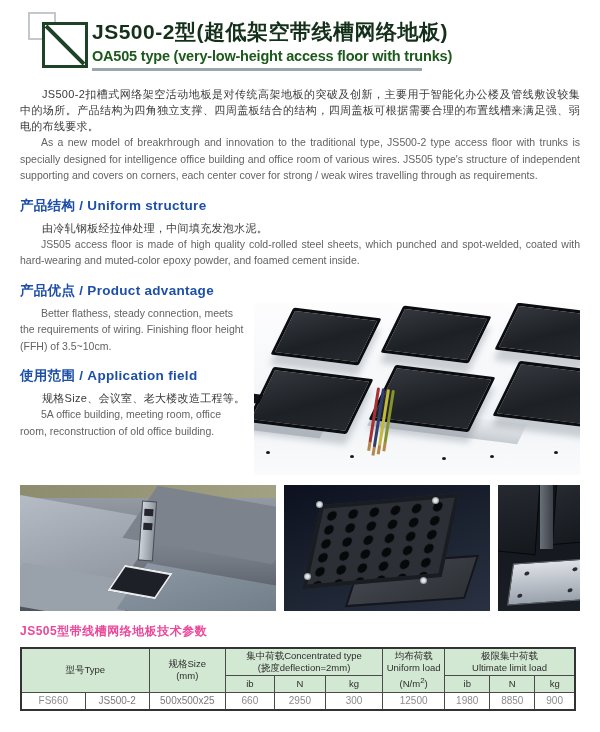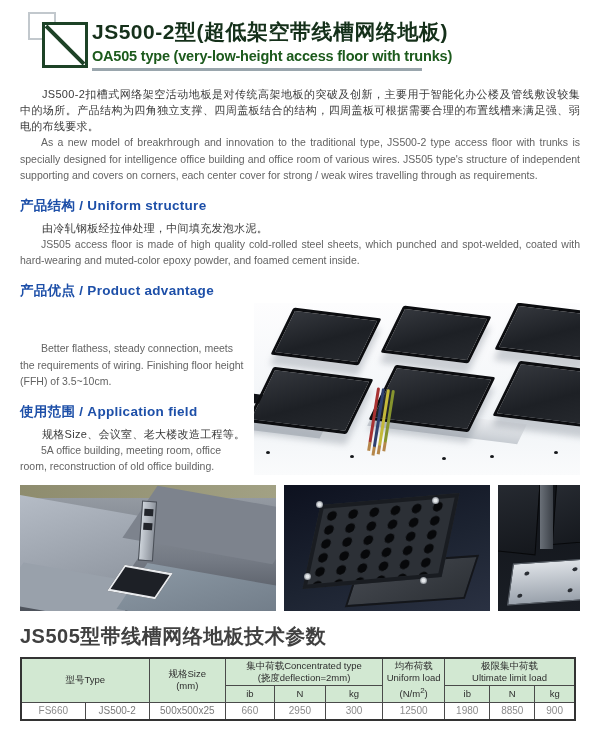--- a/index.html
+++ b/index.html
@@ -20,21 +20,21 @@
   .hdr-titles { padding-top:8px; }
   .title-zh { font-size:21px; font-weight:bold; color:#15301a; letter-spacing:0.5px; }
   .title-en { font-size:14.5px; font-weight:bold; color:#1c5a1c; letter-spacing:-0.2px; margin-top:2px; }
   .title-rule { height:3px; background:#9aa6ad; width:330px; margin-top:4px; }
 
   
   p.zh { font-size:11px; color:#3a3a3a; line-height:16px; text-align:justify; text-indent:2em; letter-spacing:0.3px; }
   p.en { font-size:10.5px; color:#636363; line-height:16.5px; text-align:justify; text-indent:2em; }
   h3.sec { font-size:13.5px; font-weight:bold; color:#1d4fa8; margin:13px 0 5px 0; letter-spacing:0.3px; }
 
-  .adv-row { display:flex; margin-top:0;align-items:flex-end; }
+  .adv-row { display:flex; margin-top:0; }
   .adv-left { width:228px; flex:0 0 228px; }
   .adv-left p.en { text-align:left; }
 
   
   .photo-main { position:relative; flex:1; height:172px; margin-left:6px; margin-top:-2px;
     background:linear-gradient(180deg,#fdfdfe 0%,#f1f4f7 70%,#fafbfc 100%); overflow:hidden; }
   .pnl { position:absolute; background:linear-gradient(155deg,#34373d 0%,#1d2025 55%,#26292e 100%);
     border:3px solid #0c0d10; border-radius:2px; transform:skew(-26deg,7deg);
     box-shadow:4px 10px 6px rgba(120,130,140,0.35); }
   .base { position:absolute; background:linear-gradient(180deg,#eceef1,#c7ccd2); transform:skew(-26deg,7deg); }
@@ -64,21 +64,21 @@
     background:linear-gradient(150deg,#44484f,#2e3237); border:2px solid #14161a; }
   .ph-right { flex:1; background:linear-gradient(180deg,#111419 0%,#1a1e25 100%); }
   .rp { position:absolute; background:linear-gradient(160deg,#272b32,#14171c); border:1px solid #07080a; }
   .rail { position:absolute; left:42px; top:0; width:13px; height:64px; background:linear-gradient(90deg,#6a7078,#3c4148); }
   .bracket { position:absolute; left:12px; top:76px; width:74px; height:42px; transform:skew(-8deg,-4deg);
     background:linear-gradient(180deg,#dde1e6,#9aa2ac); border:1px solid #5c636b; }
   .bracket .dot { background:#2a2e34; width:5px; height:4px; }
 
   
   .spec { margin-top:12px; }
-  .spec-title-zh { font-size:20px; font-weight:bold; color:#404040; letter-spacing:0.5px; }
+  .spec-title-zh { font-size:12px; font-weight:bold; color:#ec4899; letter-spacing:0.5px; }
   .spec-title-en { font-size:12.5px; font-weight:bold; color:#111; margin-top:2px; }
   table.spec-tbl { border-collapse:collapse; width:556px; margin-top:7px; table-layout:fixed; }
   .spec-tbl th, .spec-tbl td { border:1px solid #4a4a4a; text-align:center; vertical-align:middle; padding:1px 2px; }
   .spec-tbl { border:2px solid #333; }
   .spec-tbl th { background:#d2e8d2; font-weight:normal; font-size:9.5px; color:#2e2e2e; line-height:12px; }
   .spec-tbl td { font-size:10px; height:18px; }
   .r1 td { color:#8b8b8b; background:#fff; }
   td.spanned { color:#7a7a7a !important; background:#fff !important; font-weight:normal !important; }
   .sup { font-size:8px; vertical-align:super; }
 </style>

